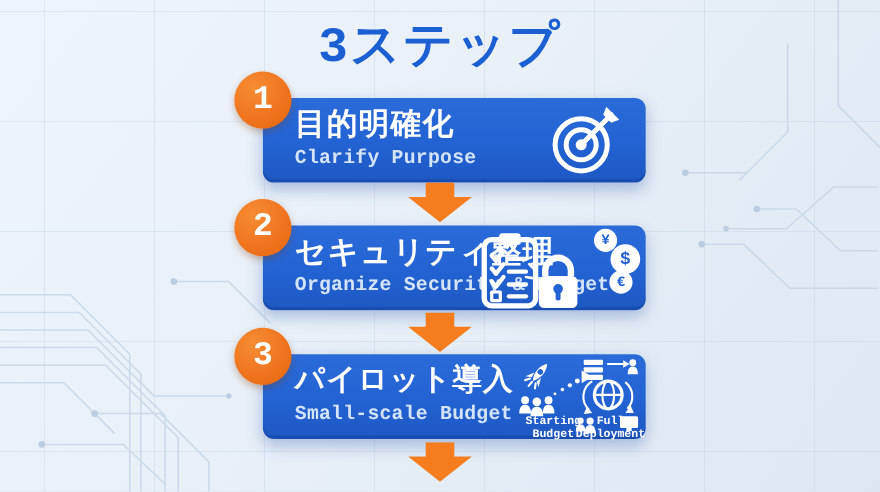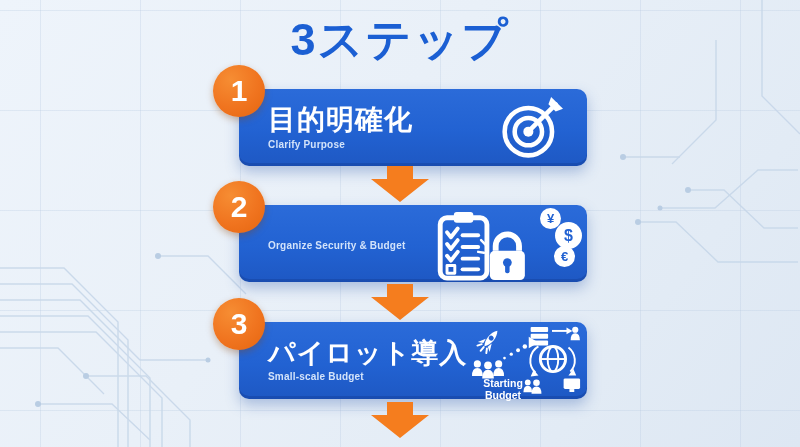--- a/index.html
+++ b/index.html
@@ -1,19 +1,19 @@
 <!DOCTYPE html>
 <html style="--card-blue: #2262d2; --badge-orange: #f0741f; --arrow-orange: #f57d1e; --title-blue: #1b5fd3; --subtitle-text: #d3e3fa; --background: #e9f0f8;"><head>
 <meta charset="utf-8">
 <style>
   html,body{margin:0;padding:0;background:#dfe7f1;}
   *{box-sizing:border-box;}
   .stage{
     position:relative;width:800px;height:447px;overflow:hidden;
-    font-family:Liberation Sans, sans-serif;
+    font-family:Liberation Mono, monospace;
     background:
       linear-gradient(rgba(186,203,226,.32) 1px, transparent 1px),
       linear-gradient(90deg, rgba(186,203,226,.32) 1px, transparent 1px),
       linear-gradient(128deg,#eef4fb 0%,#e9f0f8 42%,#e2ebf5 78%,#dde7f3 100%);
     background-size:100px 100px,100px 100px,100% 100%;
     background-position:40px 10px,40px 10px,0 0;
   }
   .circuit{position:absolute;inset:0;pointer-events:none;}
   .title{
     position:absolute;top:10px;left:0;width:800px;text-align:center;
@@ -28,21 +28,21 @@
   .card-1{top:89px;} .card-2{top:205px;} .card-3{top:322px;}
   .badge{
     position:absolute;left:-26px;top:-24px;width:52px;height:52px;border-radius:50%;
     background:radial-gradient(circle at 34% 28%,#f68d33 0%,var(--badge-orange,#f0741f) 55%,#e5650f 100%);
     color:#fff;font-size:30px;font-weight:700;display:flex;align-items:center;justify-content:center;
     box-shadow:0 3px 7px rgba(140,70,10,.35);
   }
   .texts{margin-left:29px;display:flex;flex-direction:column;}
   .jp{color:#fff;font-size:28px;font-weight:700;letter-spacing:1px;line-height:1.1;}
   .card-3 .jp{font-size:27px;}
-  .en{color:var(--subtitle-text,#d3e3fa);font-size:10px;font-weight:600;margin-top:3px;letter-spacing:.2px;}
+  .en{color:var(--subtitle-text,#d3e3fa);font-size:18px;font-weight:600;margin-top:3px;letter-spacing:.2px;}
   .arrow{position:absolute;left:371px;width:58px;height:36px;}
   .arrow-1{top:166px;} .arrow-2{top:284px;} .arrow-3{top:402px;}
   .icon-target{position:absolute;right:24px;top:8px;}
   .icon-cluster2{position:absolute;right:56px;top:5px;}
   .coin{
     position:absolute;border-radius:50%;background:#fff;color:var(--card-blue,#2262d2);
     font-weight:700;display:flex;align-items:center;justify-content:center;
   }
   .coin-yen{width:21px;height:21px;font-size:13px;right:26px;top:3px;}
   .coin-dollar{width:27px;height:27px;font-size:16px;right:5px;top:17px;}
@@ -109,20 +109,21 @@
     </svg>
   </div>
 
   <svg class="arrow arrow-1" viewBox="0 0 58 36">
     <polygon points="16,0 42,0 42,13 58,13 29,36 0,13 16,13" fill="var(--arrow-orange,#f57d1e)"></polygon>
   </svg>
 
   <div class="card card-2">
     <div class="badge">2</div>
     <div class="texts">
+      <div class="jp">セキュリティ整理</div>
       <div class="en">Organize Security &amp; Budget</div>
     </div>
     <svg class="icon-cluster2" width="94" height="72" viewBox="0 0 96 74">
       <rect x="3" y="8" width="48" height="62" rx="7" fill="none" stroke="#fff" stroke-width="5"></rect>
       <rect x="17" y="2" width="20" height="11" rx="3" fill="#fff"></rect>
       <g stroke="#fff" stroke-width="4" fill="none" stroke-linecap="round" stroke-linejoin="round">
         <path d="M10,23 l4,5 l7,-9"></path>
           <line x1="26" y1="26" x2="42" y2="26"></line>
         <path d="M10,35 l4,5 l7,-9"></path>
           <line x1="26" y1="38" x2="42" y2="38"></line>
@@ -220,19 +221,23 @@
           <polygon points="79,49 84,55 76,56"></polygon>
           <polygon points="120,48 115,55 123,55"></polygon>
           <polygon points="113,5.5 119,9 113,12.5"></polygon>
         </g>
       </g>
     </svg>
     <div class="icon-caption caption-starting">
       <div>Starting</div>
       <div>Budget</div>
     </div>
+    <div class="icon-caption caption-full">
+      <div>Full</div>
+      <div>Deployment</div>
+    </div>
   </div>
 
   <svg class="arrow arrow-3" viewBox="0 0 58 36">
     <polygon points="16,0 42,0 42,13 58,13 29,36 0,13 16,13" fill="var(--arrow-orange,#f57d1e)"></polygon>
   </svg>
 
 </div>
 
 </body></html>

